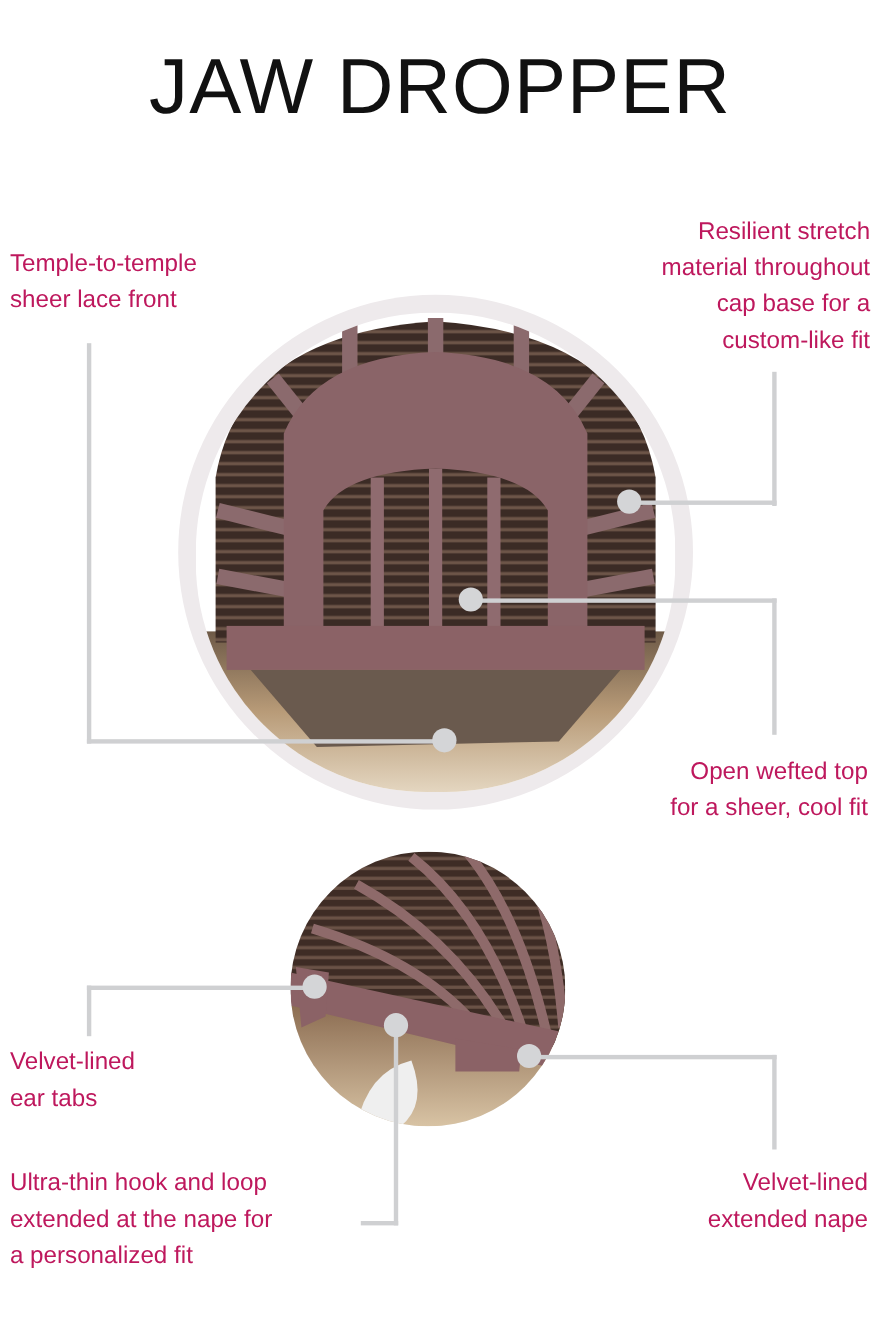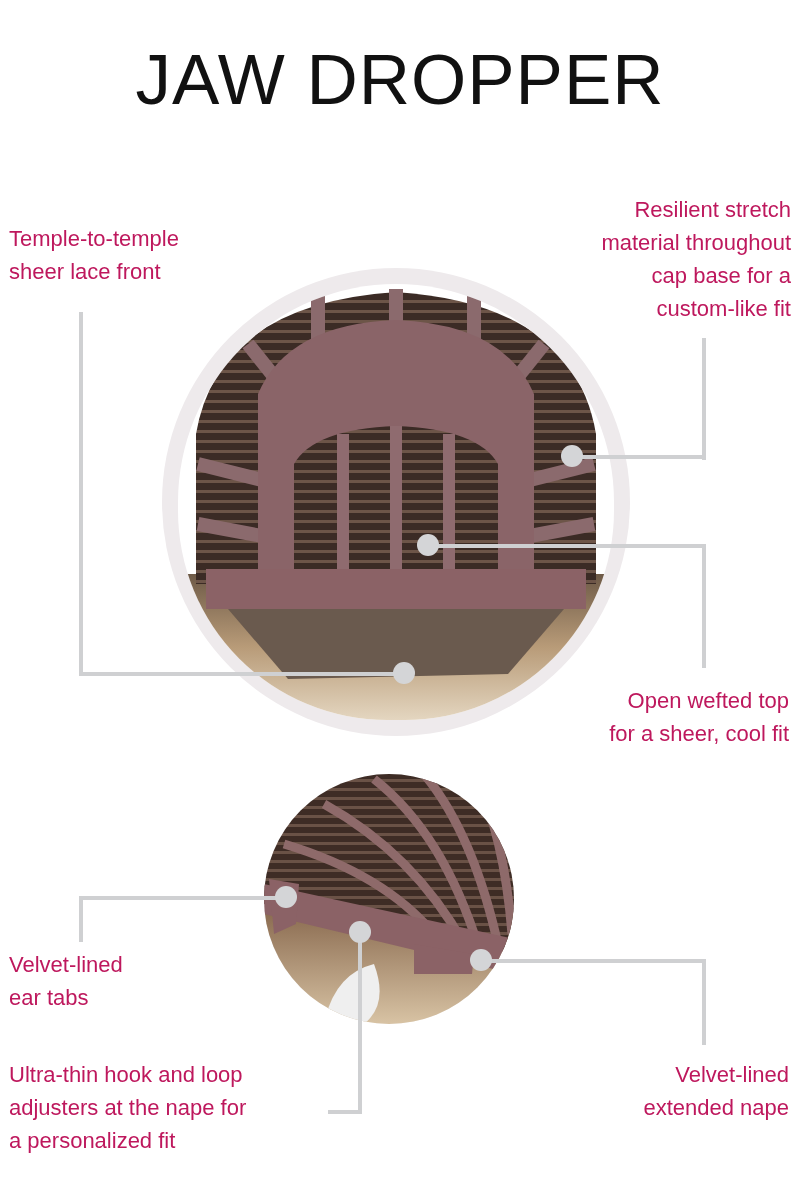--- a/index.html
+++ b/index.html
@@ -120,16 +120,16 @@
 <div class="line" style="left:328px; top:1110px; width:34px; height:4px;"></div>
 <div class="dot" style="left:360px; top:932px;"></div>
 
 <div class="line" style="left:481px; top:959px; width:225px; height:4px;"></div>
 <div class="line" style="left:702px; top:959px; width:4px; height:86px;"></div>
 <div class="dot" style="left:481px; top:960px;"></div>
 
 <div class="label" style="left:9px; top:948px;">Velvet-lined
 ear tabs</div>
 <div class="label" style="left:9px; top:1058px;">Ultra-thin hook and loop
-adjusters at the nape for
+extended at the nape for
 a personalized fit</div>
 <div class="label right" style="right:11px; top:1058px;">Velvet-lined
 extended nape</div>
 
 </body></html>

